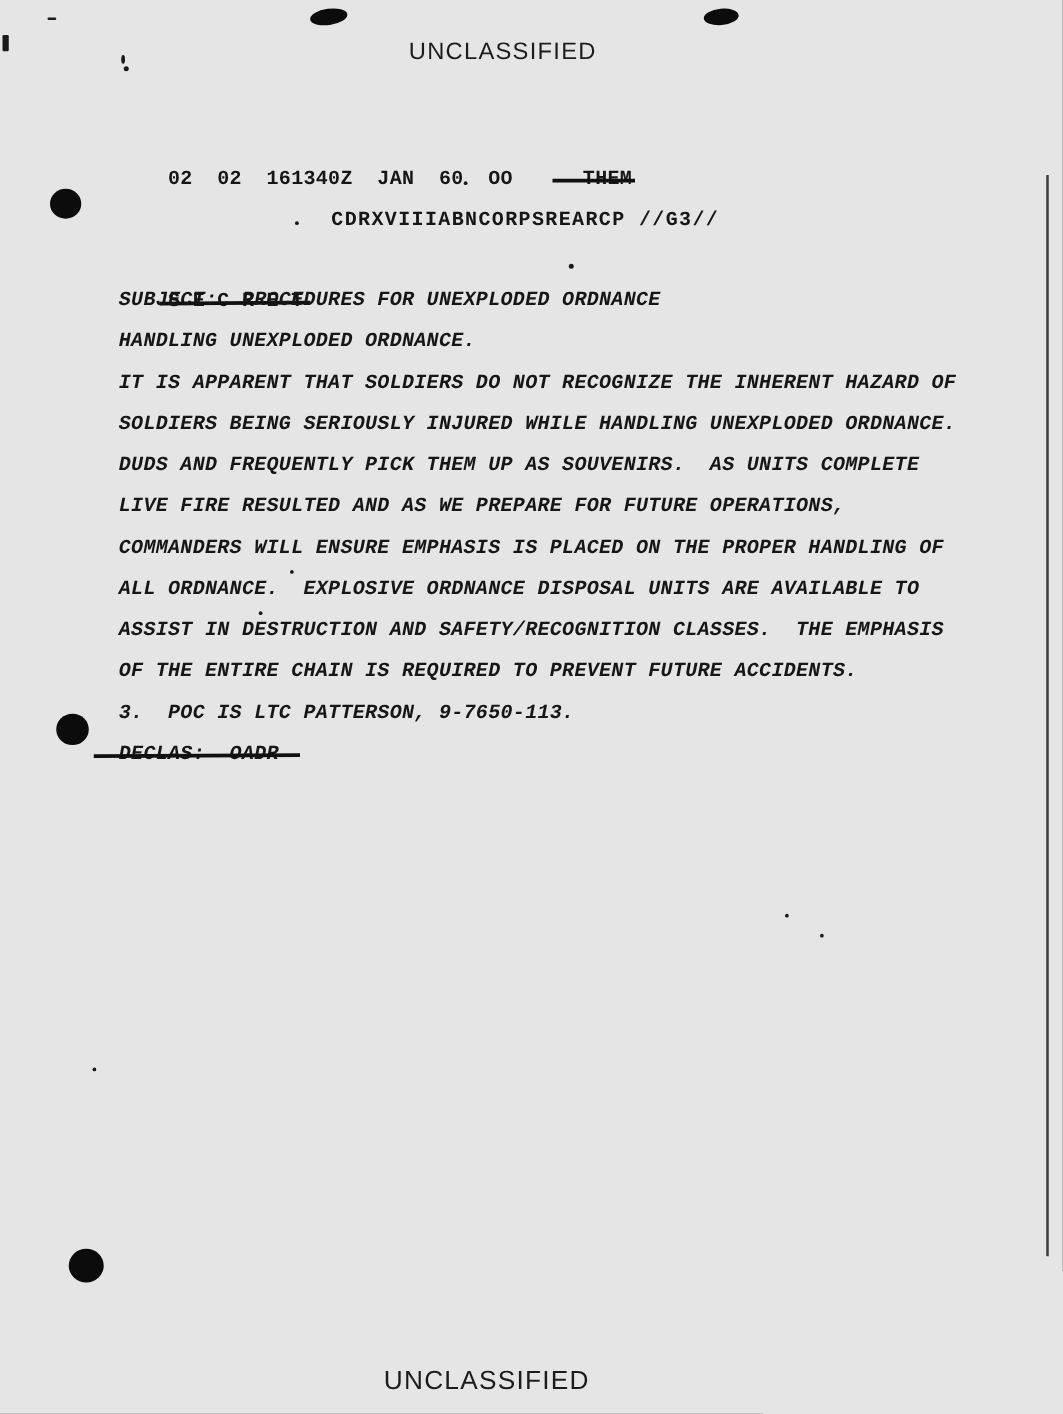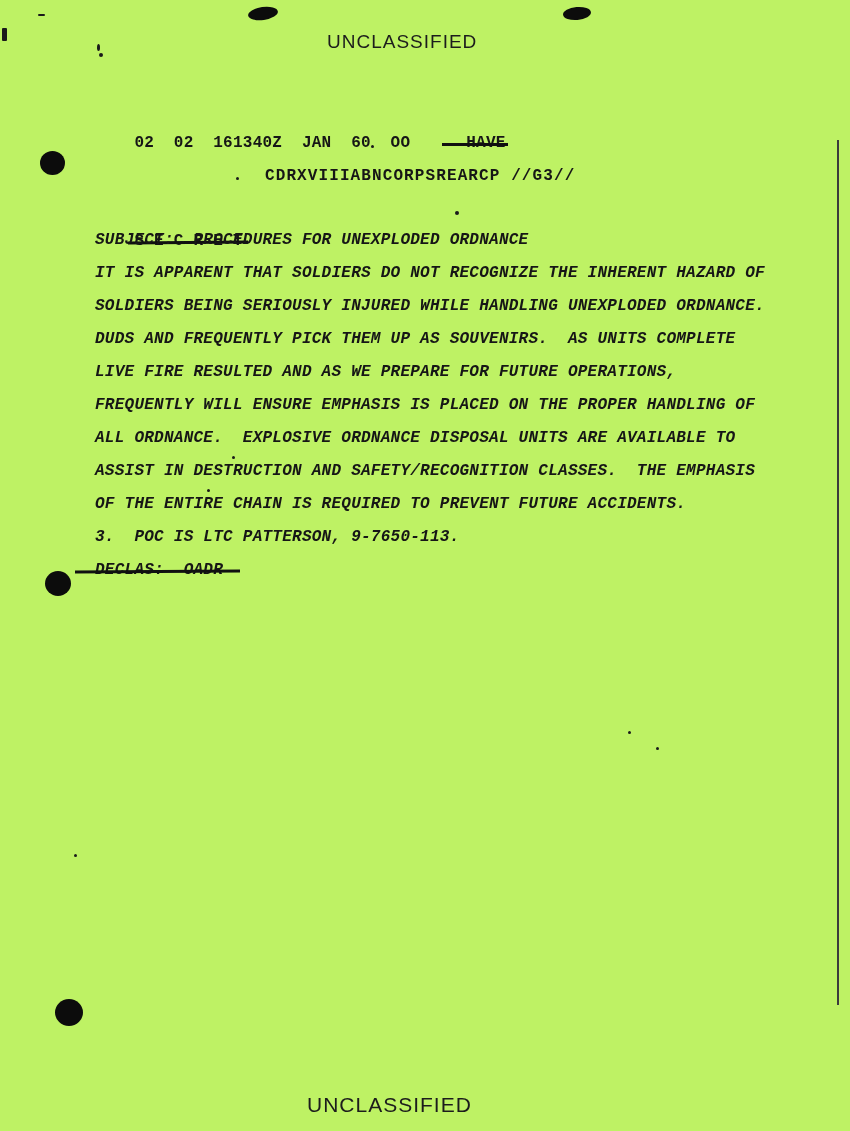--- a/index.html
+++ b/index.html
@@ -1,21 +1,21 @@
 <!DOCTYPE html>
 <html><head>
 <meta charset="utf-8">
 <style>
   * { margin:0; padding:0; box-sizing:border-box; }
   html,body { background:#9a9a9a; }
   .page {
     position:relative;
     width:850px; height:1131px;
     margin:0 auto;
-    background:#bef264;
+    background:#e5e5e5;
     overflow:hidden;
     font-family:"Liberation Mono", monospace;
     color:#161616;
   }
   .banner {
     position:absolute;
     font-family:"Liberation Sans", sans-serif;
     color:#1c1c1c;
     letter-spacing:1px;
     white-space:pre;
@@ -102,36 +102,37 @@
   <div class="artifact speck s7"></div>
   <div class="artifact speck s8"></div>
   <div class="artifact speck s9"></div>
   <div class="artifact speck s10"></div>
   <div class="artifact speck s11"></div>
   <div class="artifact speck s12"></div>
 
   <div class="banner top">UNCLASSIFIED</div>
 
   <div class="mono-line date-line">
-    <span>02  02  161340Z  JAN  60  OO</span><span class="date-gap"></span><span class="struck heavy">HAVE</span>
+    <span>02  02  161340Z  JAN  60  OO</span><span class="date-gap"></span><span class="struck heavy">THEM</span>
   </div>
 
   <div class="mono-line addressee">CDRXVIIIABNCORPSREARCP //G3//</div>
 
   <div class="mono-line secret-line">
     <span class="struck">S E C R E T</span>
   </div>
 
   <div class="body-lines" id="body-lines">
       <div class="line">SUBJECT:  PROCEDURES FOR UNEXPLODED ORDNANCE</div>
+      <div class="line">HANDLING UNEXPLODED ORDNANCE.</div>
       <div class="line">IT IS APPARENT THAT SOLDIERS DO NOT RECOGNIZE THE INHERENT HAZARD OF</div>
       <div class="line">SOLDIERS BEING SERIOUSLY INJURED WHILE HANDLING UNEXPLODED ORDNANCE.</div>
       <div class="line">DUDS AND FREQUENTLY PICK THEM UP AS SOUVENIRS.  AS UNITS COMPLETE</div>
       <div class="line">LIVE FIRE RESULTED AND AS WE PREPARE FOR FUTURE OPERATIONS,</div>
-      <div class="line">FREQUENTLY WILL ENSURE EMPHASIS IS PLACED ON THE PROPER HANDLING OF</div>
+      <div class="line">COMMANDERS WILL ENSURE EMPHASIS IS PLACED ON THE PROPER HANDLING OF</div>
       <div class="line">ALL ORDNANCE.  EXPLOSIVE ORDNANCE DISPOSAL UNITS ARE AVAILABLE TO</div>
       <div class="line">ASSIST IN DESTRUCTION AND SAFETY/RECOGNITION CLASSES.  THE EMPHASIS</div>
       <div class="line">OF THE ENTIRE CHAIN IS REQUIRED TO PREVENT FUTURE ACCIDENTS.</div>
       <div class="line">3.  POC IS LTC PATTERSON, 9-7650-113.</div>
       <div class="line"><span class="struck wide">DECLAS:  OADR</span></div>
     </div>
 
   <div class="banner bottom">UNCLASSIFIED</div>
 
 </div>

